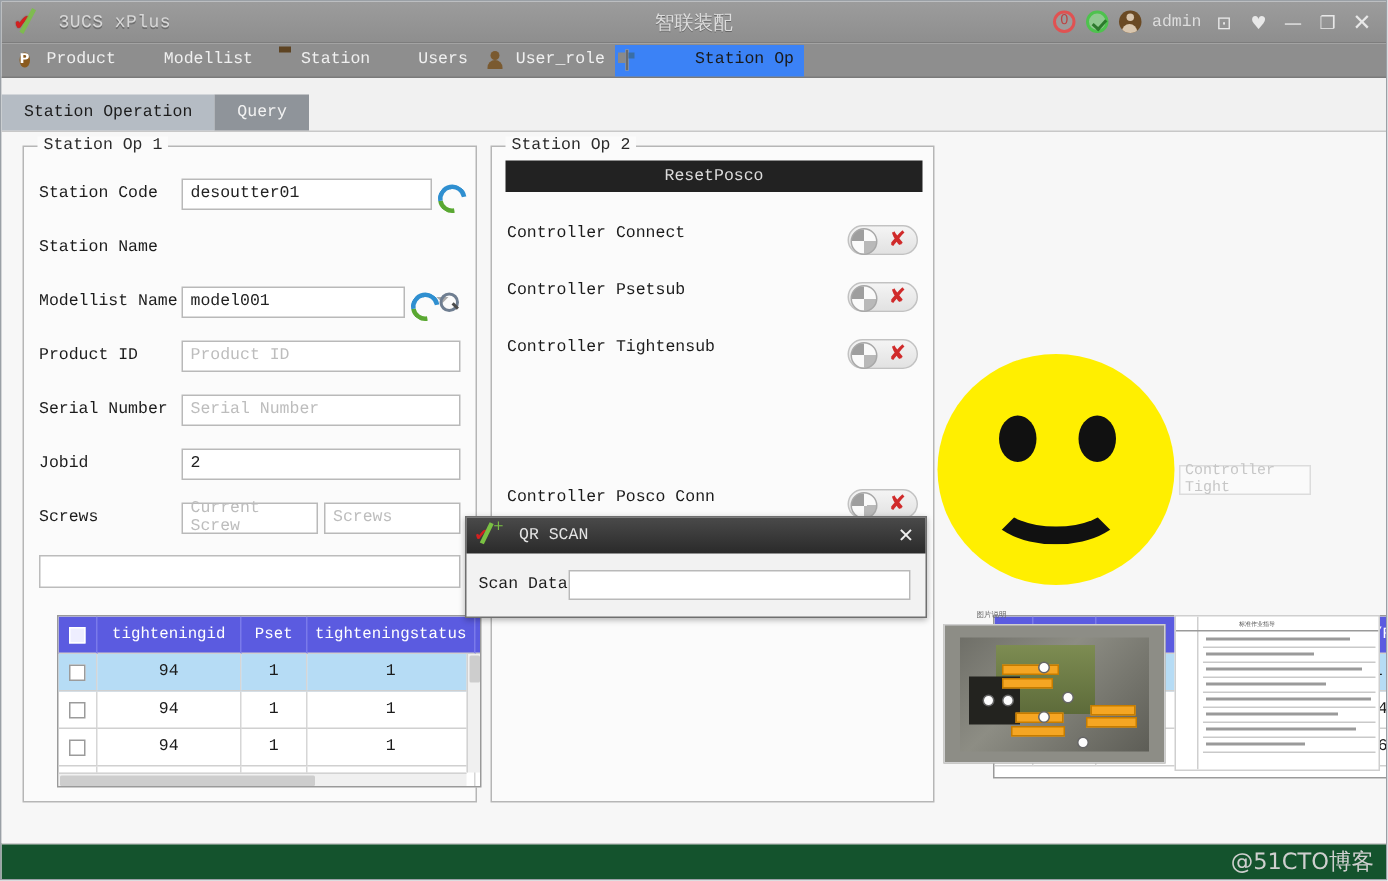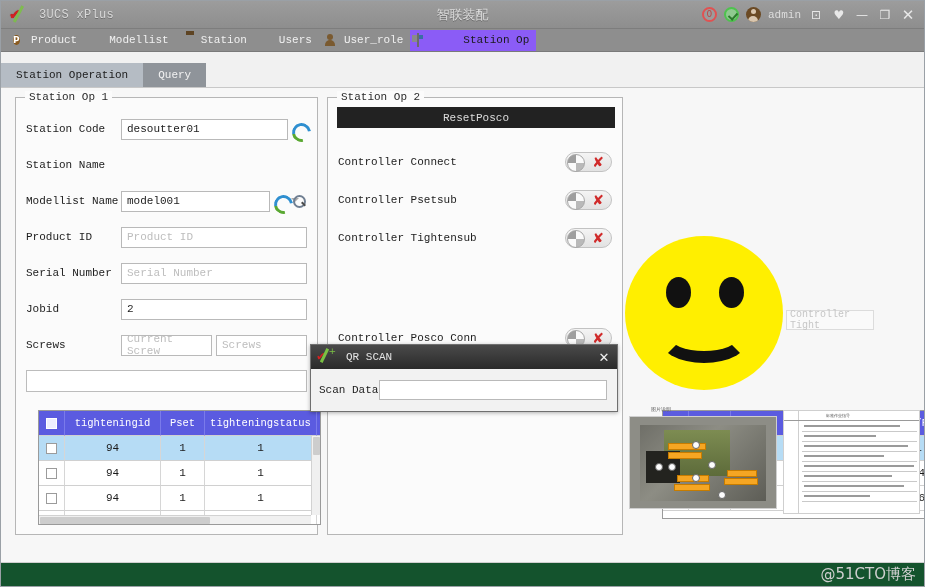--- a/index.html
+++ b/index.html
@@ -96,21 +96,21 @@
   #menubar {
     position: absolute; left: 0; top: 28px; width: 923px; height: 23px;
     background: #8e8e8e; border-bottom: 1px solid #7a7a7a;
     display: flex; align-items: center; padding-left: 5px;
   }
   .menu-item {
     display: flex; align-items: center; gap: 4px;
     height: 21px; padding: 0 7px; font-size: 11px; color: #f0f0f0;
     white-space: nowrap;
   }
-  .menu-item.active { background: #8b5cf6; color: #1a1a1a; gap: 32px; }
+  .menu-item.active { background: #3b82f6; color: #1a1a1a; gap: 32px; }
   .mi-ico { width: 14px; height: 13px; position: relative; flex: none; }
   
   .ico-product {
     width: 13px; height: 13px; border-radius: 50%; background: #8a5a1e;
     color: #fff; font-size: 9px; line-height: 13px; text-align: center;
     font-family: "DejaVu Sans", sans-serif; font-weight: bold;
   }
   
   .ico-grid {
     width: 13px; height: 11px;
@@ -291,21 +291,21 @@
   }
 
   
   #resetposco {
     position: absolute; left: 9px; top: 9px; width: 278px; height: 21px;
     background: #222222; color: #dcdcdc; font-size: 11px;
     display: flex; align-items: center; justify-content: center;
   }
   .switch-row {
     position: absolute; left: 10px; right: 10px; height: 24px;
-    display: flex; align-items: center;
+    display: flex; 
   }
   .switch-row .slabel { font-size: 11px; color: #1c1c1c; flex: 1; }
   .toggle {
     width: 47px; height: 20px; border-radius: 10px;
     background: linear-gradient(#f4f4f4, #e2e2e2);
     border: 1px solid #c2c2c2; position: relative; flex: none;
   }
   .toggle .knob {
     position: absolute; left: 1px; top: 1px;
     width: 18px; height: 18px; border-radius: 50%;

